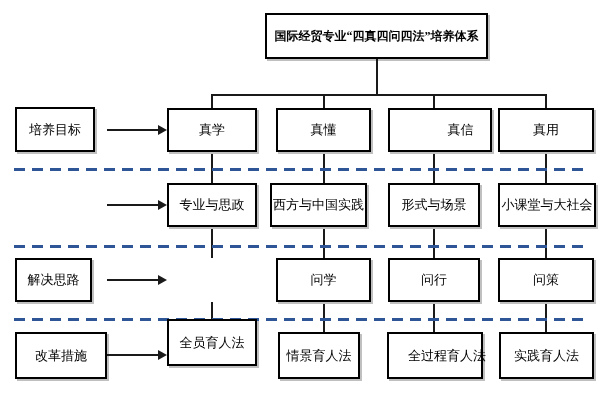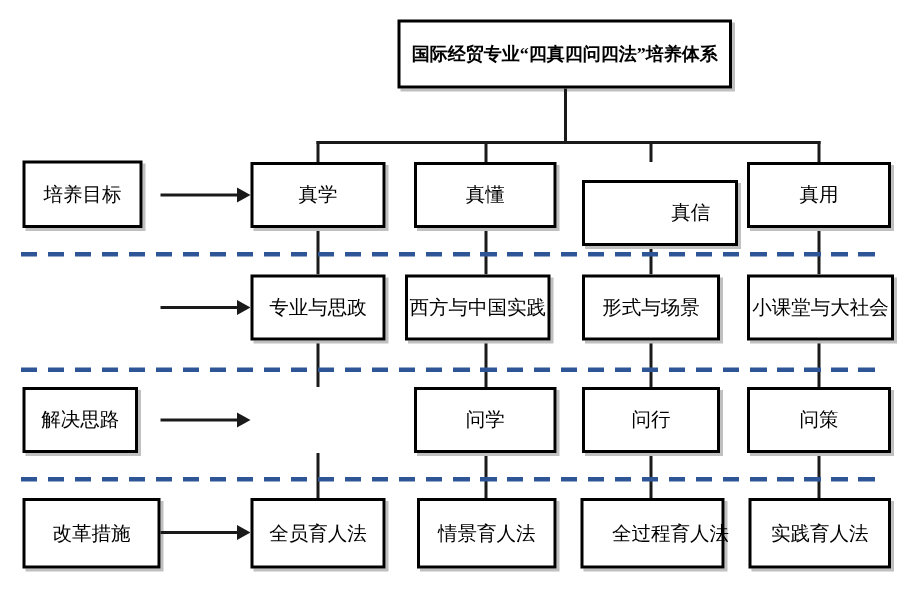--- a/index.html
+++ b/index.html
@@ -77,30 +77,30 @@
       <span class="shaft"></span>
       <span class="head"></span>
     </div>
   <div class="arrow" style="left:107px;top:350px;">
       <span class="shaft"></span>
       <span class="head"></span>
     </div>
 
   <div class="box" style="left:167px;top:108px;width:90px;height:44px;">真学</div>
   <div class="box" style="left:276px;top:108px;width:95px;height:44px;">真懂</div>
-  <div class="box" style="left:388px;top:120px;width:104px;height:44px;padding-left:41px;">真信</div>
+  <div class="box" style="left:388px;top:108px;width:104px;height:44px;padding-left:41px;">真信</div>
   <div class="box" style="left:498px;top:108px;width:96px;height:44px;">真用</div>
 
   <div class="box" style="left:167px;top:183px;width:90px;height:44px;">专业与思政</div>
   <div class="box" style="left:270px;top:183px;width:97px;height:44px;">西方与中国实践</div>
   <div class="box" style="left:388px;top:183px;width:92px;height:44px;">形式与场景</div>
   <div class="box" style="left:498px;top:183px;width:98px;height:44px;">小课堂与大社会</div>
 
   <div class="box" style="left:276px;top:258px;width:95px;height:44px;">问学</div>
   <div class="box" style="left:388px;top:258px;width:92px;height:44px;">问行</div>
   <div class="box" style="left:498px;top:258px;width:96px;height:44px;">问策</div>
 
-  <div class="box" style="left:167px;top:332px;width:90px;height:47px;">全员育人法</div>
-  <div class="box" style="left:278px;top:332px;width:93px;height:47px;">情景育人法</div>
+  <div class="box" style="left:167px;top:319px;width:90px;height:47px;">全员育人法</div>
+  <div class="box" style="left:278px;top:332px;width:82px;height:47px;">情景育人法</div>
   <div class="box" style="left:387px;top:332px;width:96px;height:47px;padding-left:24px;">全过程育人法</div>
   <div class="box" style="left:499px;top:332px;width:95px;height:47px;">实践育人法</div>
 
 </div>
 
 </body></html>

